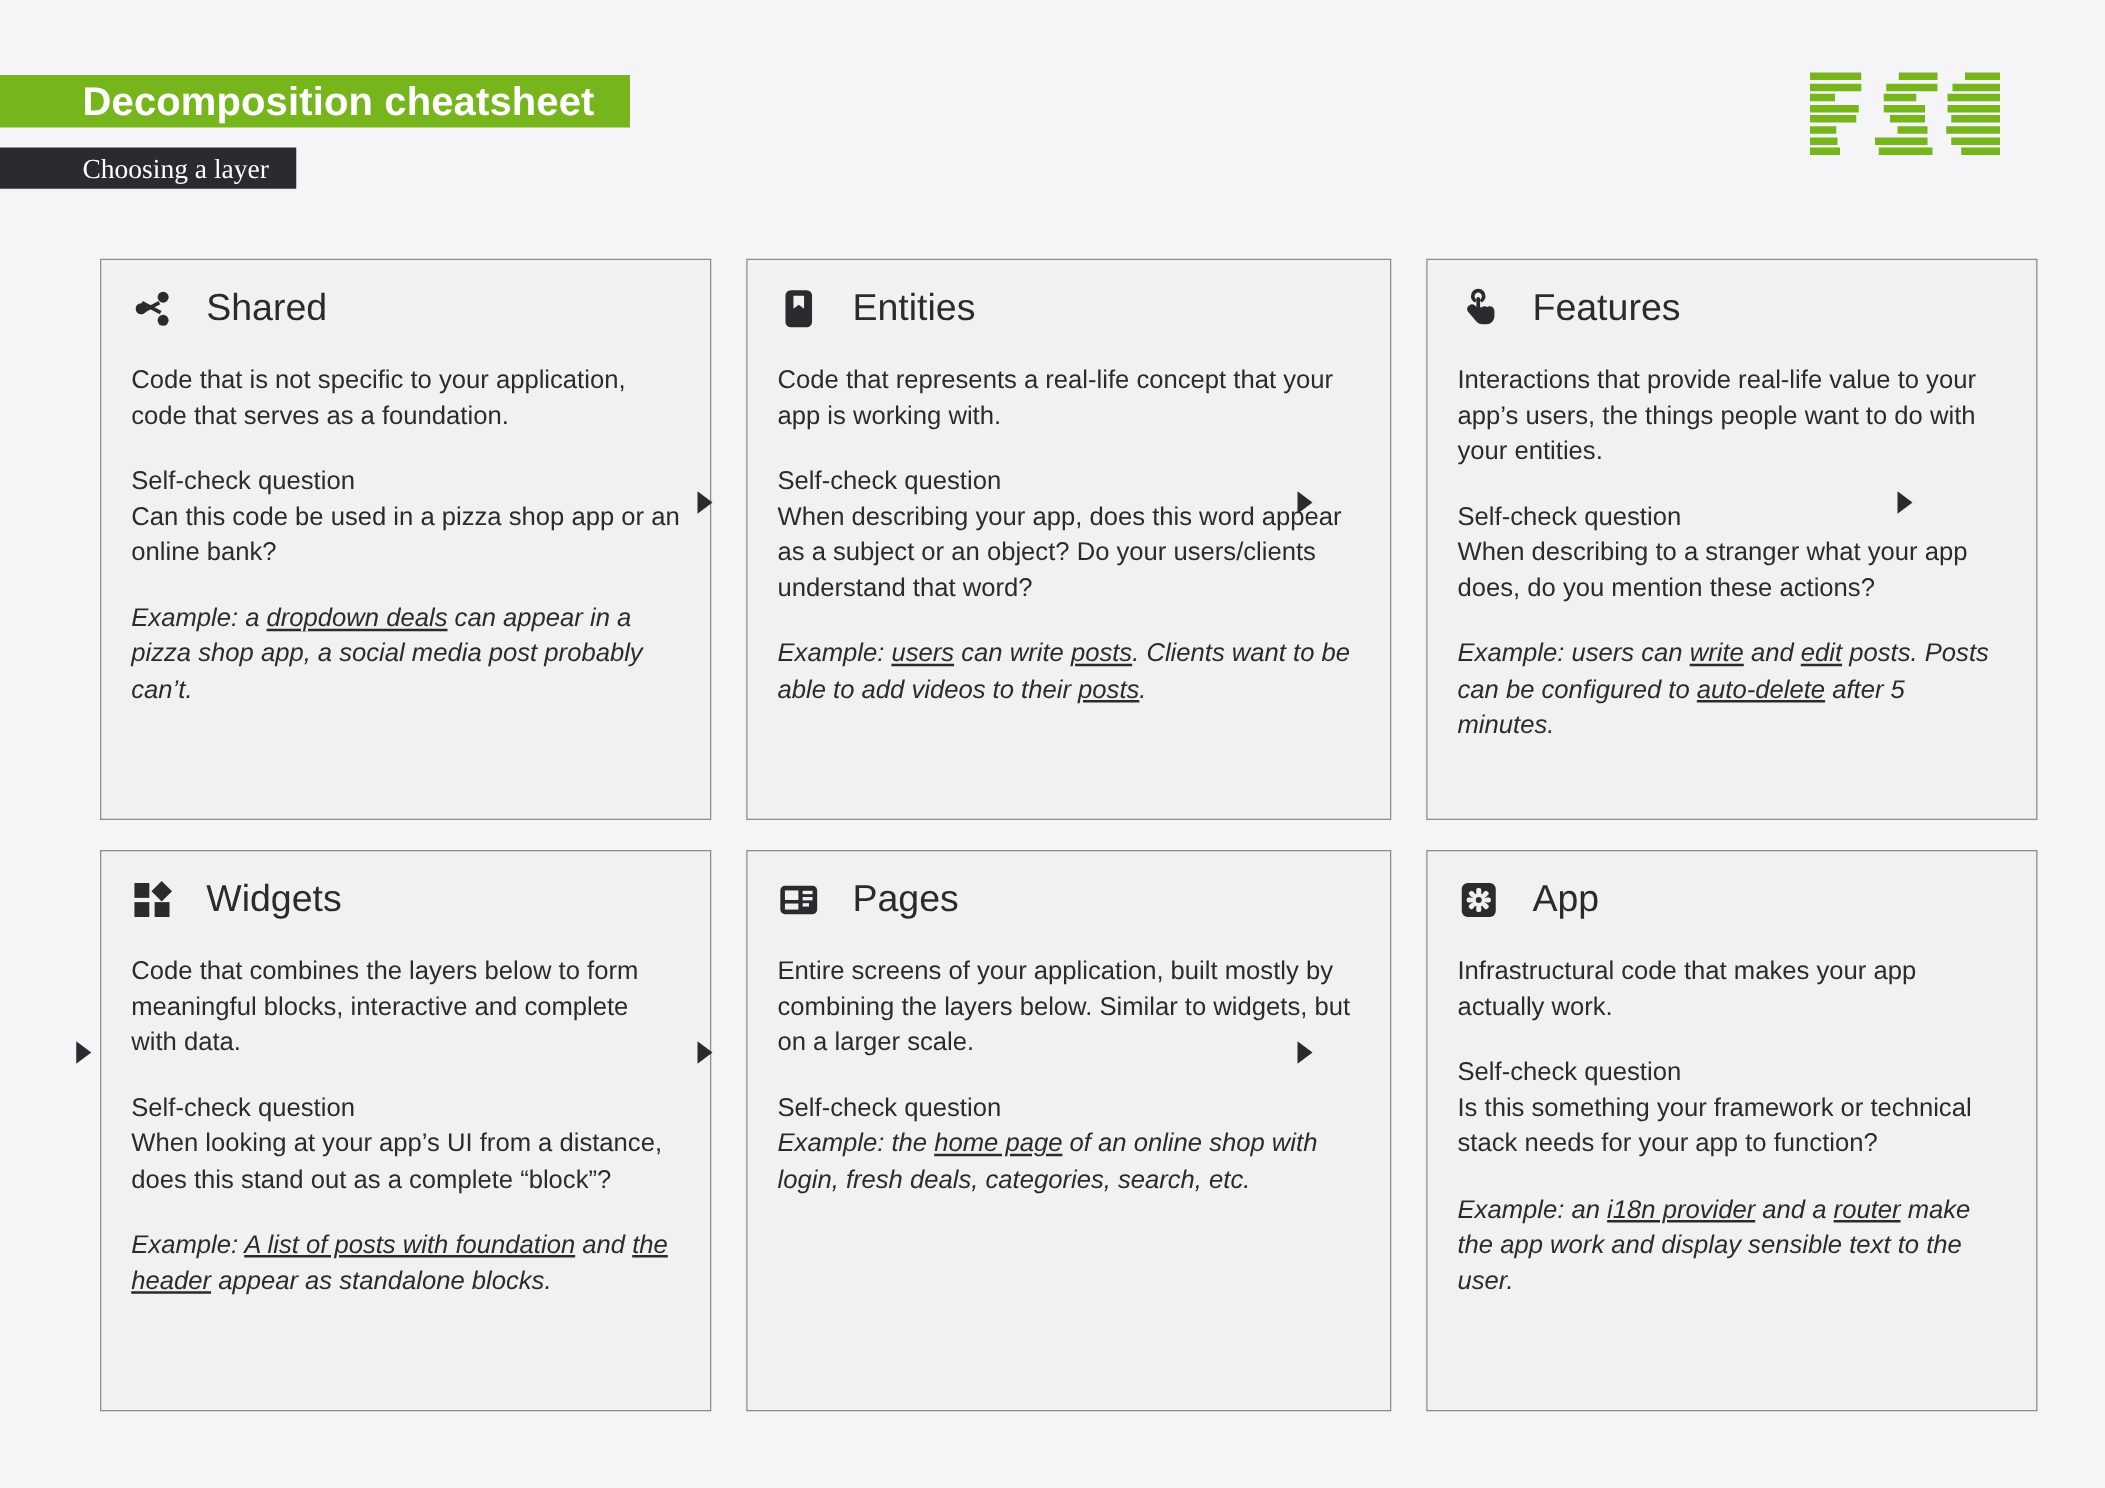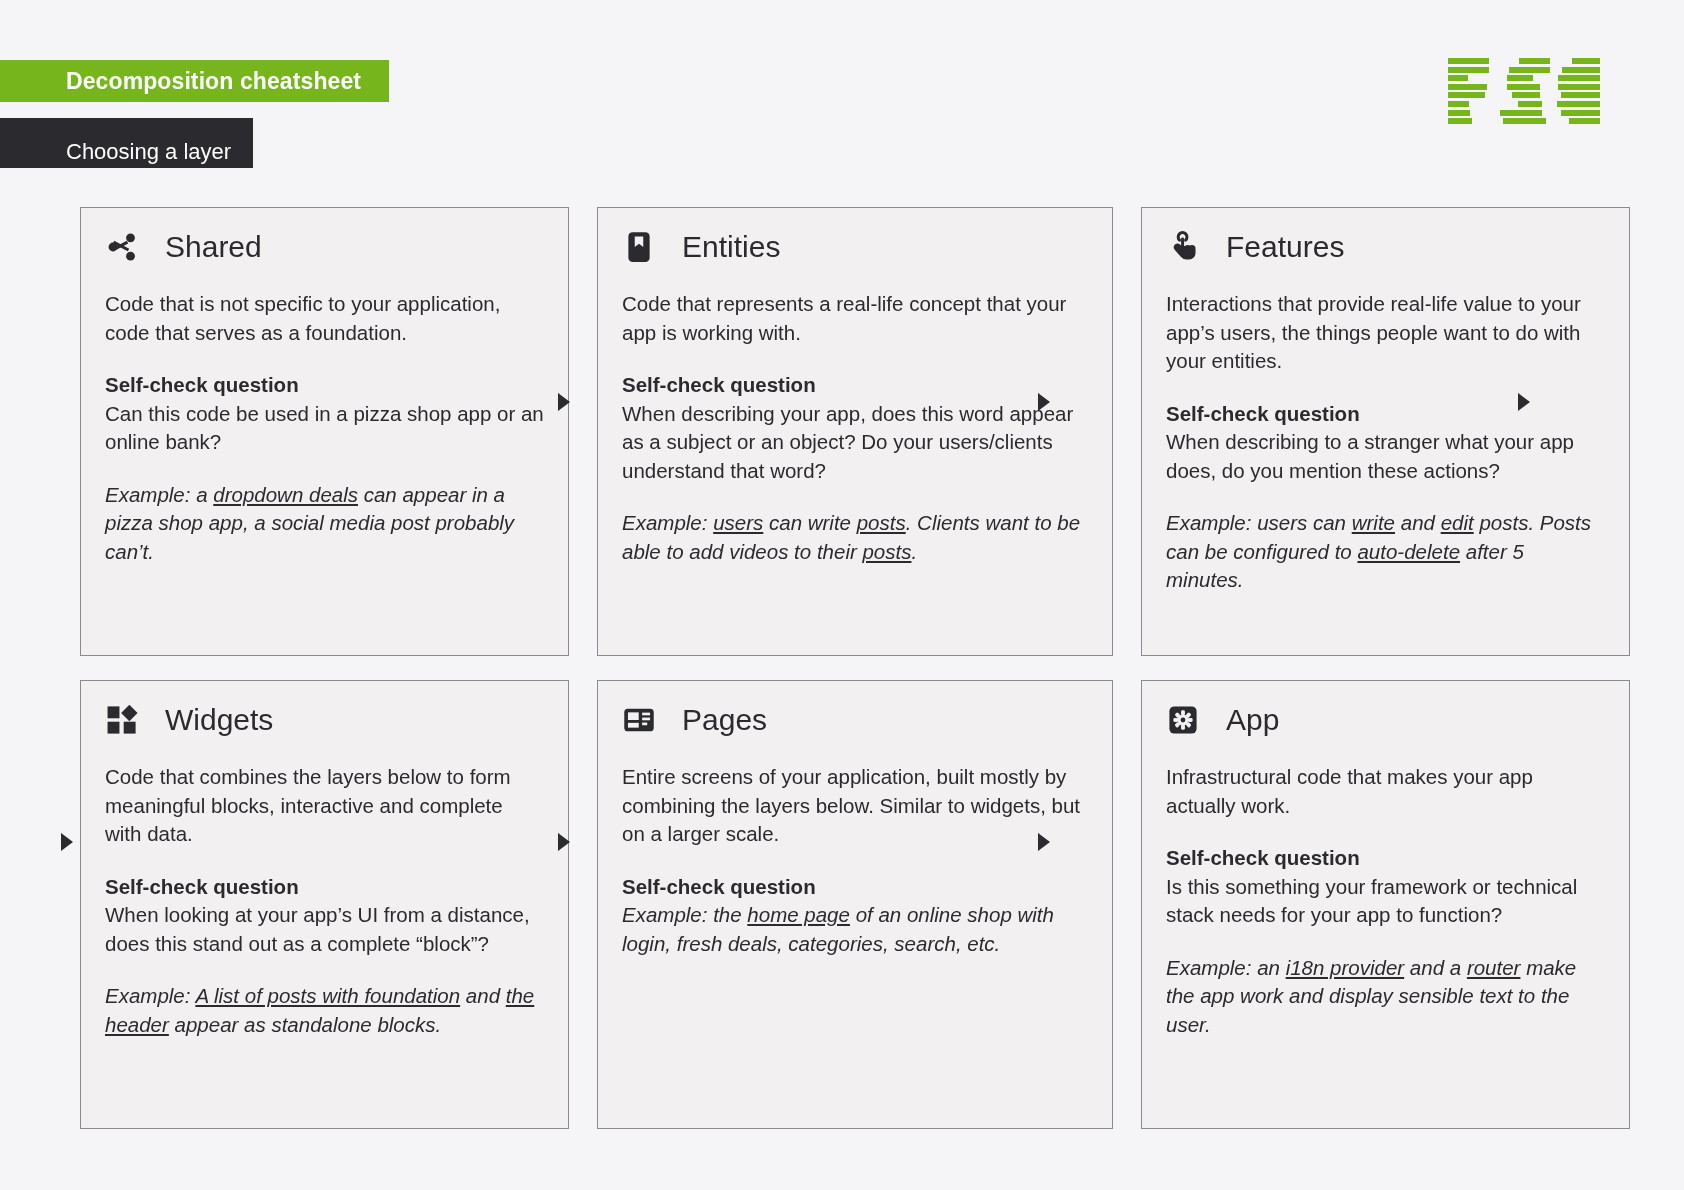--- a/index.html
+++ b/index.html
@@ -25,35 +25,36 @@
     position: absolute;
     left: 0;
     top: 60px;
     height: 42px;
     background: #76b51b;
     display: flex;
     align-items: center;
     padding: 0 28px 0 66px;
   }
   .title-bar-text {
-    font-size: 23px;
+    font-size: 32px;
     font-weight: bold;
     color: #ffffff;
     letter-spacing: 0.1px;
     line-height: 1;
   }
   .subtitle-bar {
     position: absolute;
     left: 0;
     top: 118px;
     height: 33px;
     background: #2b2a2e;
     display: flex;
     align-items: center;
-    padding: 17px 22px 0 66px;
+    padding: 0 22px 0 66px;
+    font-family: Liberation Serif, serif;
   }
   .subtitle-bar-text {
     font-size: 22px;
     color: #ffffff;
     line-height: 1;
   }
 
   
   .logo {
     position: absolute;
@@ -119,21 +120,21 @@
 
   .card-desc {
     font-size: 20.5px;
     line-height: 28.5px;
     margin: 0 0 24px 0;
     color: #2b2a2e;
   }
   .sc-label {
     font-size: 20.5px;
     line-height: 28.5px;
-    font-weight: bold;
+    font-weight: normal;
     margin: 0;
     color: #2b2a2e;
   }
   .sc-question {
     font-size: 20.5px;
     line-height: 28.5px;
     margin: 0 0 24px 0;
     color: #2b2a2e;
   }
   .card-example {

